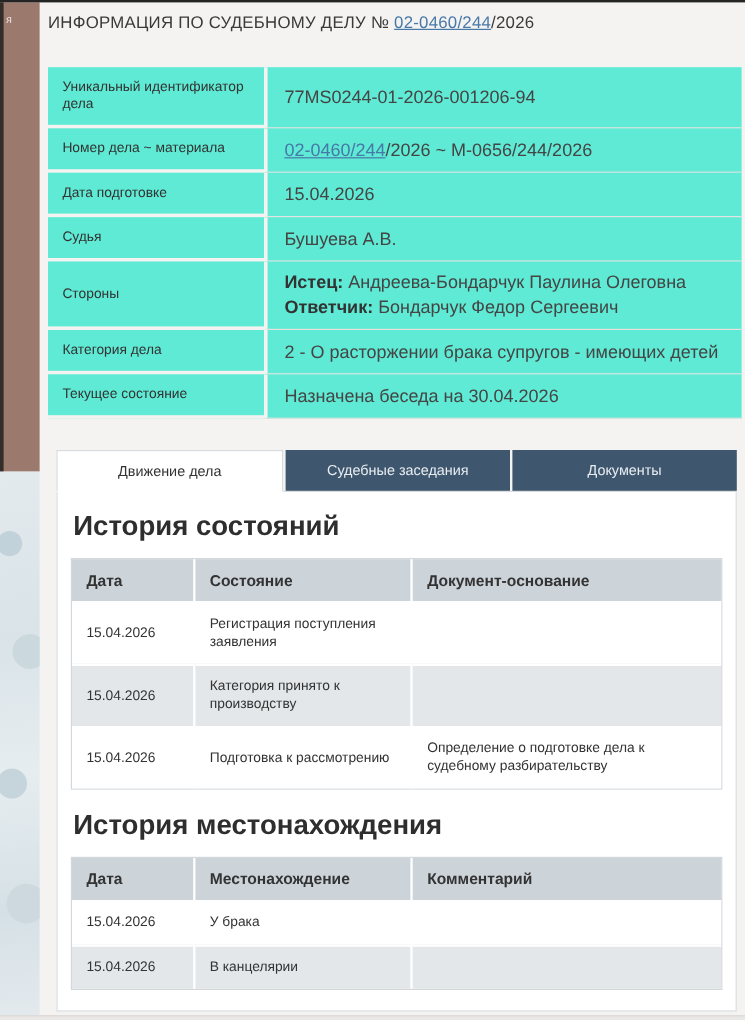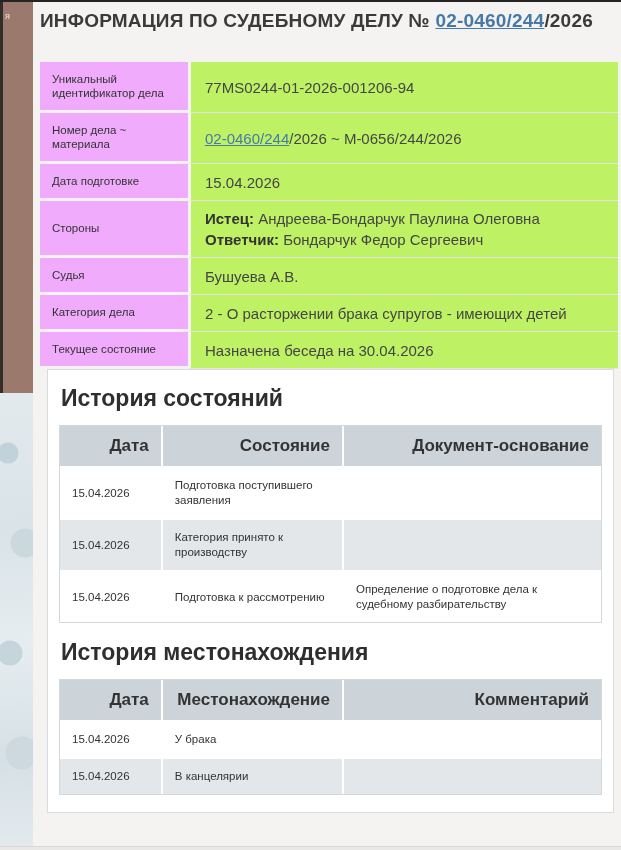--- a/index.html
+++ b/index.html
@@ -22,33 +22,33 @@
     background:
       radial-gradient(circle at 8px 60px, #c2d2da 0 10px, transparent 11px),
       radial-gradient(circle at 25px 150px, #cbd8de 0 14px, transparent 15px),
       radial-gradient(circle at 10px 260px, #c6d4dc 0 12px, transparent 13px),
       radial-gradient(circle at 22px 360px, #cdd9df 0 16px, transparent 17px),
       linear-gradient(175deg, #e3eaee 0%, #d9e3e8 30%, #e6edf0 55%, #d5e0e6 80%, #e4eaee 100%);
   }
   .content { position: absolute; top: 2px; left: 33px; width: 588px; height: 844px; }
   .page-title {
     margin: 8px 3px 12px 7px;
-    font-size: 19px; font-weight: bold; color: #3a3a3a; letter-spacing: 0.2px;
+    font-size: 14px; font-weight: normal; color: #3a3a3a; letter-spacing: 0.2px;
   }
   .page-title a, .case-link { color: #4779a8; text-decoration: underline; }
 
   
   table.details { width: 578px; margin: 30px 3px 0 7px; border-collapse: separate; border-spacing: 0; }
   table.details th {
-    width: 148px; background: #f0abfc; font-weight: normal; text-align: left;
+    width: 180px; background: #5eead4; font-weight: normal; text-align: left;
     font-size: 11.5px; color: #333; padding: 10px 10px 10px 12px; vertical-align: middle;
     border-bottom: 3px solid #f4f3f1; line-height: 14px;
   }
   table.details td {
-    background: #bef264; font-size: 15px; color: #454545; padding: 7px 10px 7px 14px;
+    background: #5eead4; font-size: 15px; color: #454545; padding: 7px 10px 7px 14px;
     border-bottom: 1px solid #e3e3e1; border-left: 3px solid #f4f3f1; vertical-align: middle;
     line-height: 21px;
   }
   table.details td b { color: #333; }
 
   
   .tabs { display: flex; gap: 2px; margin: 26px 7px 0 14px; height: 34px; position: relative; z-index: 2; }
   .tab {
     flex: 1; display: flex; align-items: center; justify-content: center;
     font-size: 12px; cursor: default;
@@ -62,22 +62,22 @@
   
   .panel {
     margin: 0 7px 0 14px; background: #fff; border: 1px solid #d8dcdf;
     padding: 13px 11px 17px 11px; min-height: 372px;
   }
   .section-heading { font-size: 23px; font-weight: bold; color: #2e2e2e; margin: 2px 0 13px 2px; }
   .section-heading.second { margin-top: 16px; }
 
   table.history { width: 100%; border-collapse: separate; border-spacing: 0; border: 1px solid #d3d8db; }
   table.history th {
-    background: #ccd3d9; font-size: 17px; font-weight: bold; color: #333;
-    text-align: right; padding: 10px 12px; border-right: 2px solid #fff;
+    background: #ccd3d9; font-size: 13px; font-weight: bold; color: #333;
+    text-align: left; padding: 10px 12px; border-right: 2px solid #fff;
   }
   table.history th:last-child { border-right: none; margin-top: 36px; }
   table.history td {
     font-size: 11.5px; color: #333; padding: 10px 12px; line-height: 15px;
     border-right: 2px solid #fff; border-top: 2px solid #fff; vertical-align: middle;
   }
   table.history td:last-child { border-right: none; }
   table.history tr.odd td { background: #fff; }
   table.history tr.even td { background: #e3e7ea; }
   col.c-date { width: 19%; } col.c-mid { width: 33.5%; } col.c-last { width: 47.5%; }
@@ -108,61 +108,66 @@
         </tr>
         <tr>
           <th>Номер дела ~ материала</th>
           <td><a class="case-link" href="#">02-0460/244</a>/2026 ~ М-0656/244/2026</td>
         </tr>
         <tr>
           <th>Дата подготовке</th>
           <td>15.04.2026</td>
         </tr>
         <tr>
+          <th>Судья</th>
+          <td>Бушуева А.В.</td>
+        </tr>
+        <tr>
           <th>Стороны</th>
           <td>
             <div><b>Истец:</b> Андреева-Бондарчук Паулина Олеговна</div>
             <div><b>Ответчик:</b> Бондарчук Федор Сергеевич</div>
           </td>
         </tr>
         <tr>
-          <th>Судья</th>
-          <td>Бушуева А.В.</td>
-        </tr>
-        <tr>
           <th>Категория дела</th>
           <td>2 - О расторжении брака супругов - имеющих детей</td>
         </tr>
         <tr>
           <th>Текущее состояние</th>
           <td>Назначена беседа на 30.04.2026</td>
         </tr>
       </tbody>
   </table>
 
+  <div class="tabs" id="tab-bar">
+      <div class="tab active">Движение дела</div>
+      <div class="tab inactive">Судебные заседания</div>
+      <div class="tab inactive">Документы</div>
+    </div>
 
   <div class="panel">
     <h2 class="section-heading">История состояний</h2>
     <table class="history">
       <colgroup>
           <col class="c-date">
           <col class="c-mid">
           <col class="c-last">
         </colgroup>
       <thead>
           <tr id="states-head">
             <th>Дата</th>
             <th>Состояние</th>
             <th>Документ-основание</th>
           </tr>
         </thead>
       <tbody id="states-body">
           <tr class="odd">
             <td>15.04.2026</td>
-            <td>Подготовка поступившего заявления</td>
+            <td>Регистрация поступления заявления</td>
             <td></td>
           </tr>
           <tr class="even">
             <td>15.04.2026</td>
             <td>Категория принято к производству</td>
             <td></td>
           </tr>
           <tr class="odd">
             <td>15.04.2026</td>
             <td>Подготовка к рассмотрению</td>

